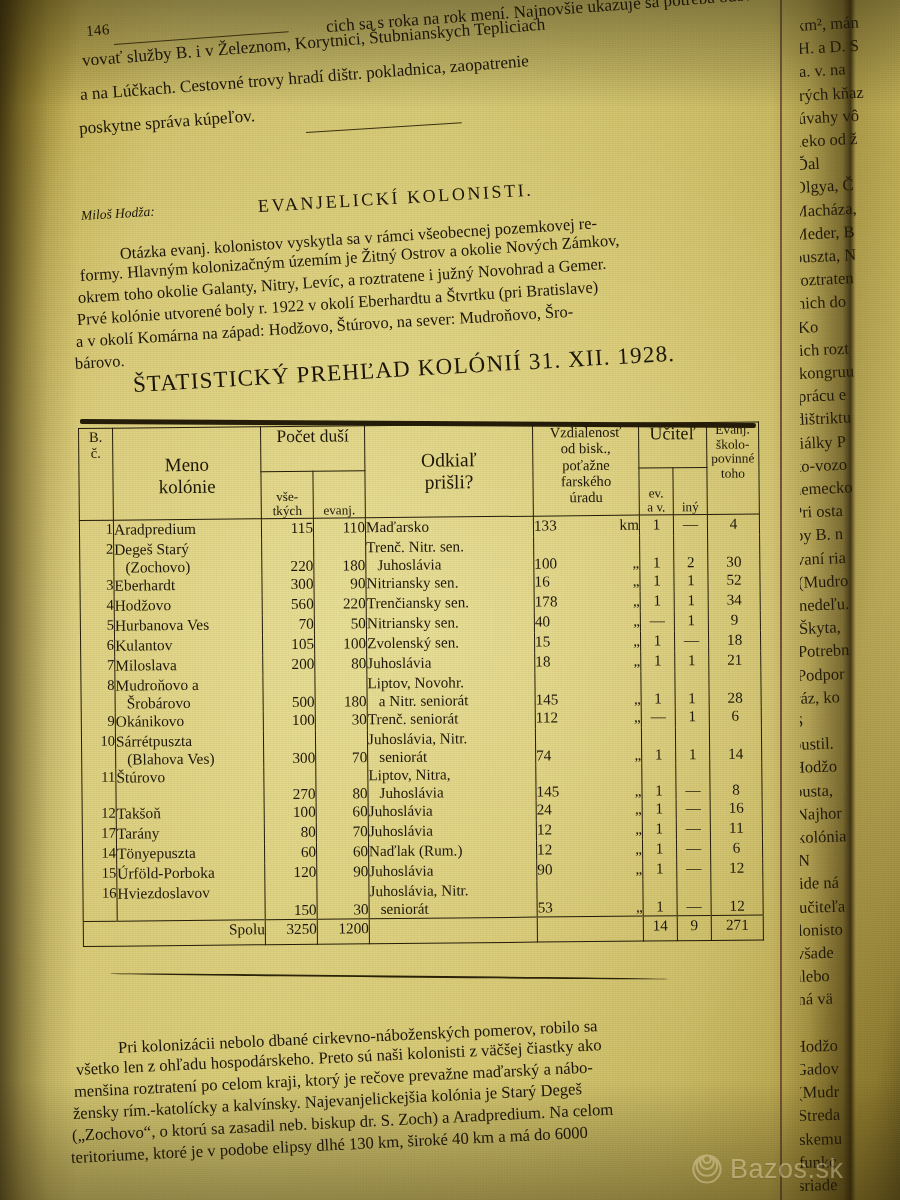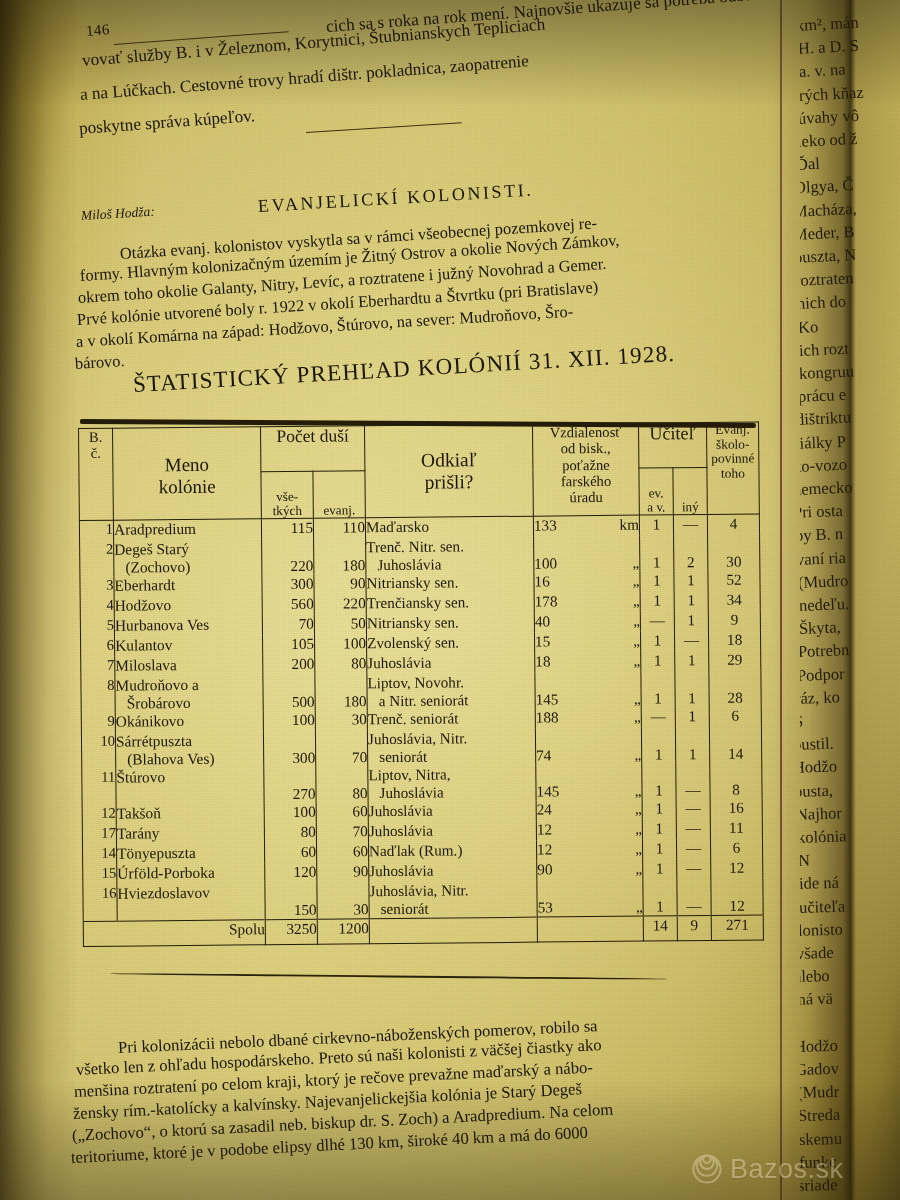--- a/index.html
+++ b/index.html
@@ -383,21 +383,21 @@
               <td class="c-n">80</td>
               <td class="c-from">Juhoslávia</td>
               <td class="c-dist">
                 <span class="dist-inner">
                   <span class="u">18</span>
                   <span>„</span>
                 </span>
               </td>
               <td class="c-t">1</td>
               <td class="c-t">1</td>
-              <td class="c-kids">29</td>
+              <td class="c-kids">21</td>
             </tr>
             <tr class="datarow tall">
               <td class="c-num" style="padding-top:0">8<span class="sub-line">&nbsp;</span></td>
               <td class="c-name" style="padding-top:0">Mudroňovo a<span class="sub-line indent">Šrobárovo</span></td>
               <td class="c-n" style="padding-top:0"><span class="sub-line">&nbsp;</span>500</td>
               <td class="c-n" style="padding-top:0"><span class="sub-line">&nbsp;</span>180</td>
               <td class="c-from" style="padding-top:0">Liptov, Novohr.<span class="sub-line indent">a Nitr. seniorát</span></td>
               <td class="c-dist" style="padding-top:0">
                 <span class="sub-line">&nbsp;</span>
                 <span class="dist-inner">
@@ -410,21 +410,21 @@
               <td class="c-kids" style="padding-top:0"><span class="sub-line">&nbsp;</span>28</td>
             </tr>
             <tr class="datarow">
               <td class="c-num">9</td>
               <td class="c-name">Okánikovo</td>
               <td class="c-n">100</td>
               <td class="c-n">30</td>
               <td class="c-from">Trenč. seniorát</td>
               <td class="c-dist">
                 <span class="dist-inner">
-                  <span class="u">188</span>
+                  <span class="u">112</span>
                   <span>„</span>
                 </span>
               </td>
               <td class="c-t">—</td>
               <td class="c-t">1</td>
               <td class="c-kids">6</td>
             </tr>
             <tr class="datarow tall">
               <td class="c-num" style="padding-top:0">10<span class="sub-line">&nbsp;</span></td>
               <td class="c-name" style="padding-top:0">Sárrétpuszta<span class="sub-line indent">(Blahova Ves)</span></td>

